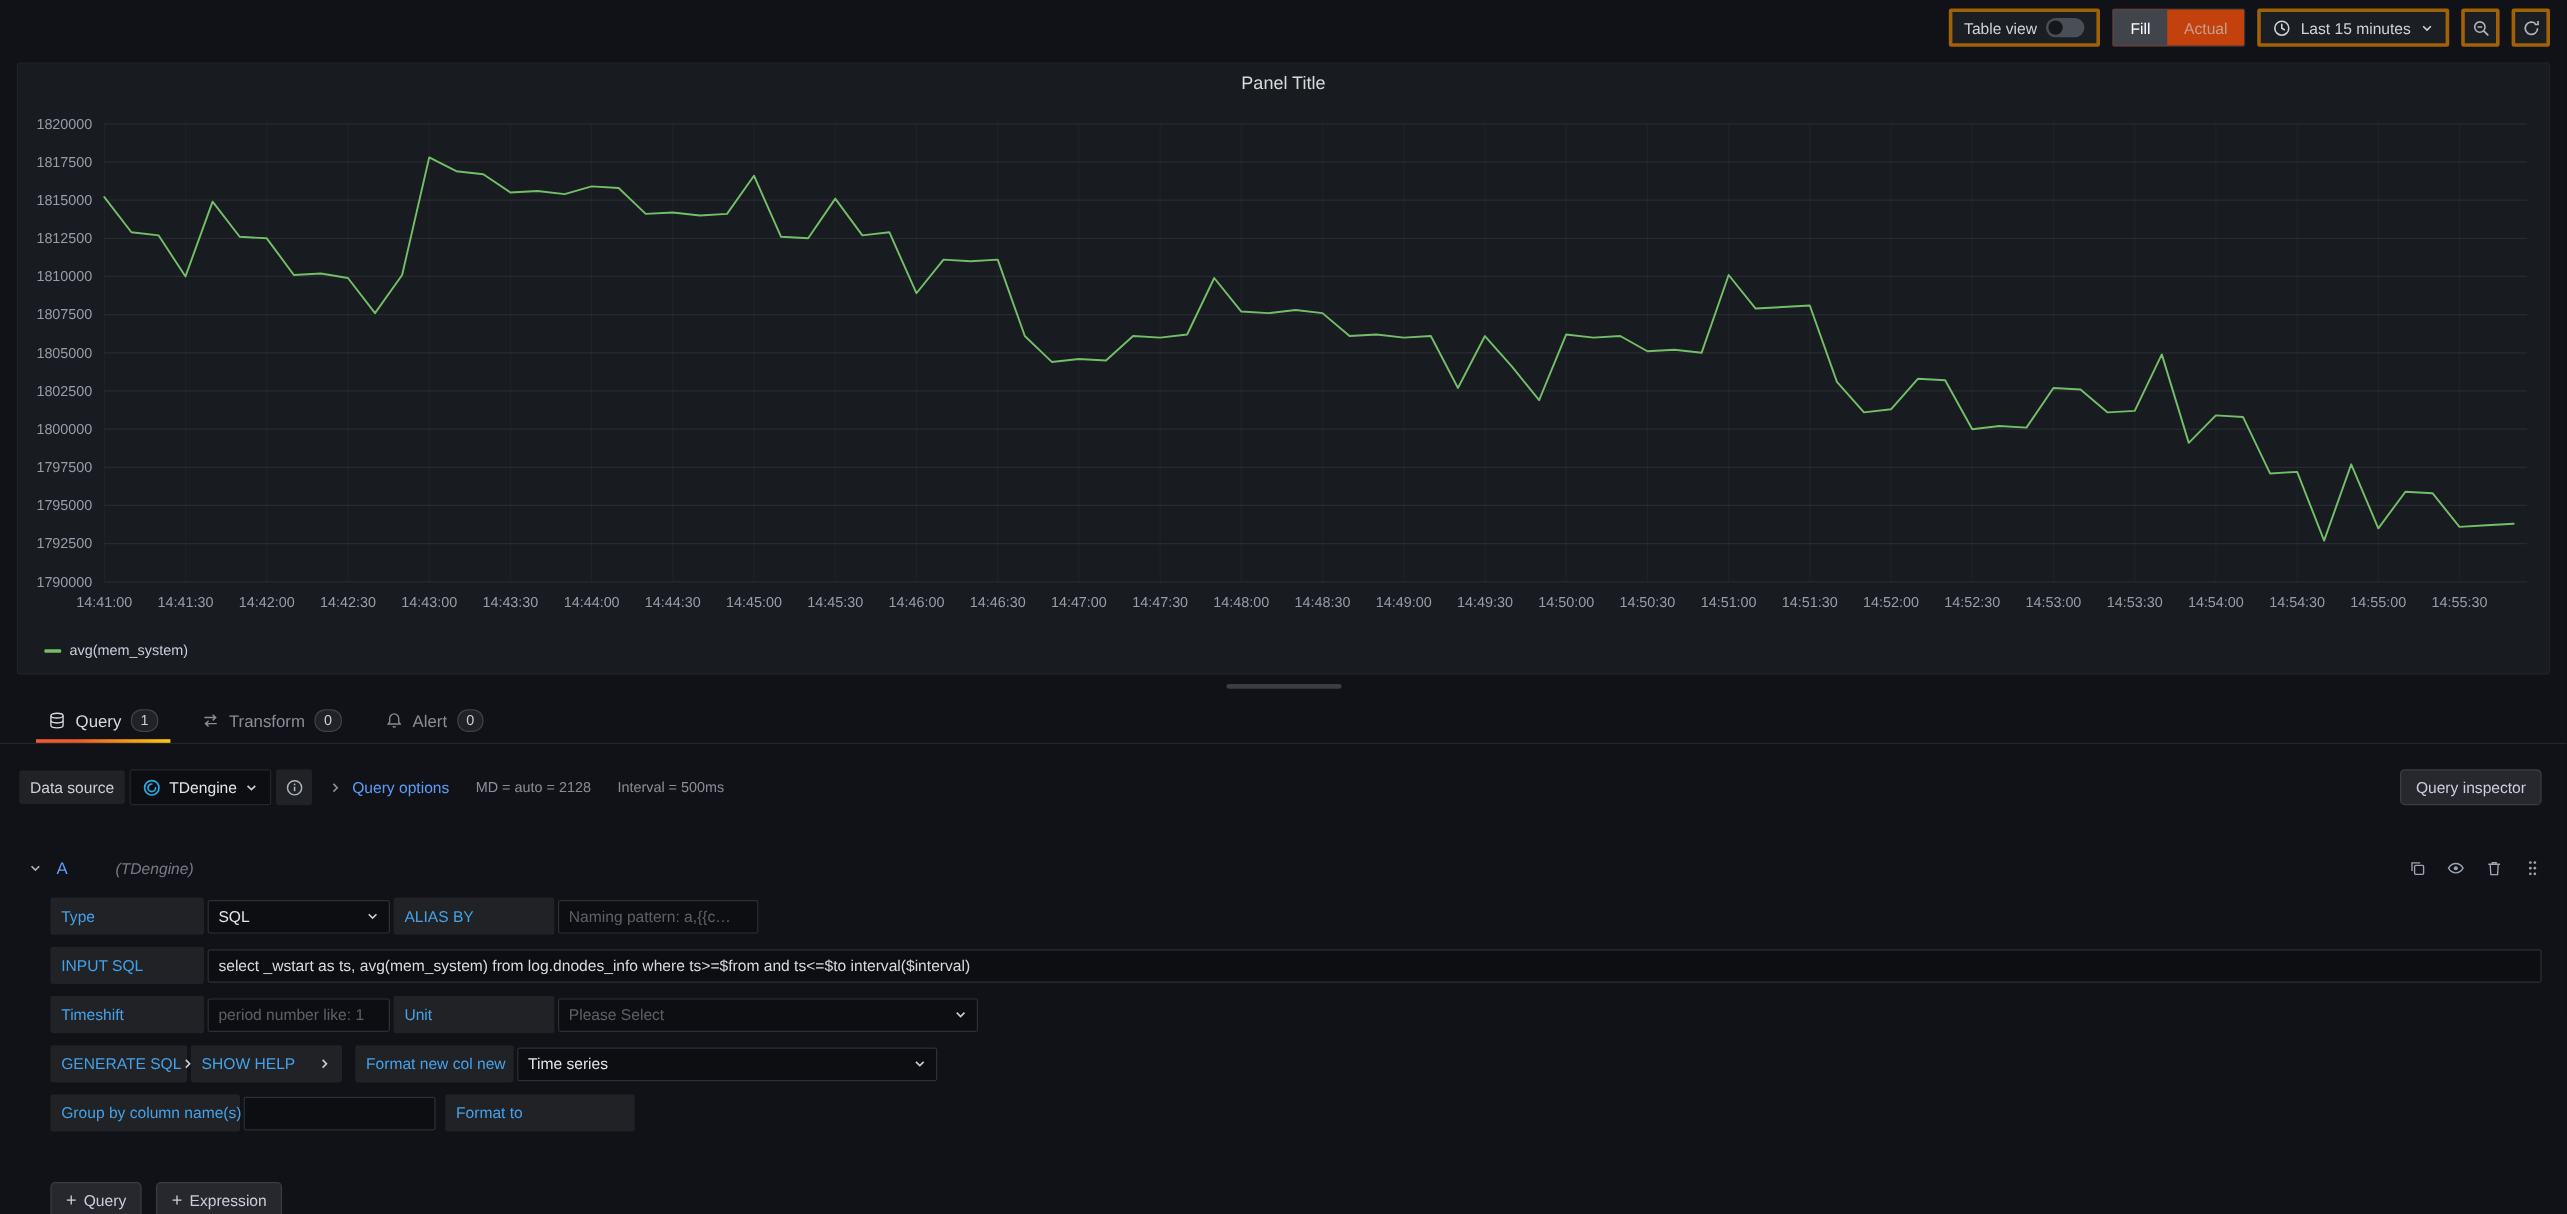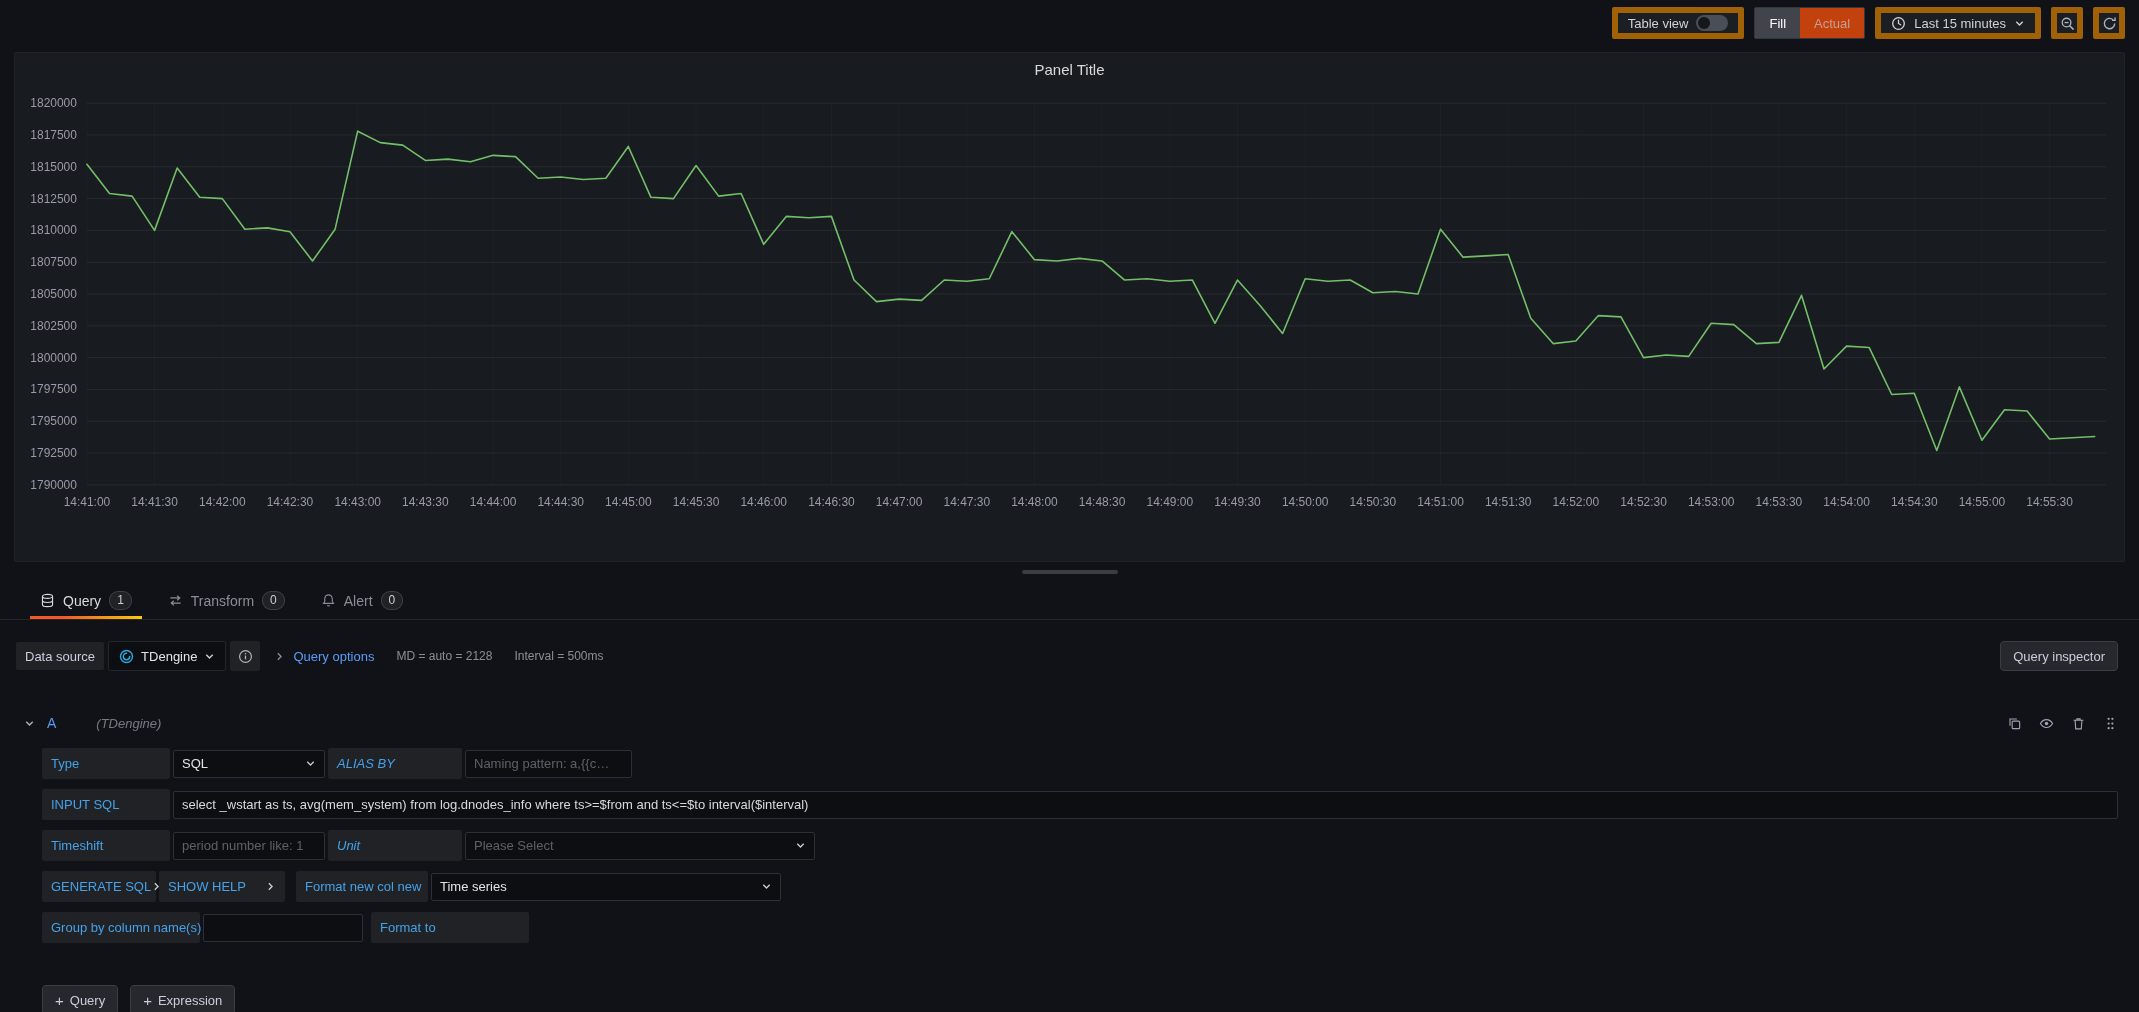--- a/index.html
+++ b/index.html
@@ -32,21 +32,21 @@
     justify-content: flex-end;
     gap: 10px;
     padding: 0 14px;
   }
   .tb-box {
     height: 32px;
     display: flex;
     align-items: center;
     gap: 8px;
     background: #1b1e23;
-    border: 6px solid #a16207;
+    border: 3px solid #a16207;
     border-radius: 2px;
     padding: 0 10px;
     color: #d0d2d6;
     font-size: 13px;
     cursor: pointer;
   }
   .tb-iconbtn { width: 32px; justify-content: center; padding: 0; color: #aeb4bf; }
   .seg-group { display: flex; height: 32px; border: 1px solid #34373e; border-radius: 2px; overflow: hidden; background: #c2410c; }
   .seg { padding: 0 14px; display: flex; align-items: center; font-size: 13px; color: var(--dim); cursor: pointer; font-weight: 500; }
   .seg.active { background: #41444b; color: #ffffff; }
@@ -110,21 +110,21 @@
   input.inp {
     height: 28px; background: var(--input); border: 1px solid var(--border); border-radius: 2px;
     color: #d8d9da; font-size: 13px; padding: 0 8px; font-family: "Liberation Sans", sans-serif; outline: none;
   }
   input.inp::placeholder { color: rgba(204,204,220,0.42); }
   .select { height: 28px; display: flex; align-items: center; justify-content: space-between; gap: 8px; background: var(--input); border: 1px solid var(--border); border-radius: 2px; padding: 0 8px; font-size: 13px; color: #e3e4e8; cursor: pointer; }
   .select .muted { color: rgba(204,204,220,0.42); }
   .select .caret { color: #c7ccd6; }
 
   .w-lbl { width: 128px; }
-  .w-lbl2 { width: 134px; font-style: italic; }
+  .w-lbl2 { width: 134px; }
   .w-sel-sm { width: 152px; }
   .w-alias { width: 167px; }
   .w-gen { width: 114px; cursor: pointer; }
   .w-help { width: 126px; cursor: pointer; }
   .w-fmt { width: 132px; margin-left: 8px; }
   .w-sel-lg { width: 350px; }
   .w-grp { width: 158px; }
   .w-grp-inp { width: 160px; }
   .w-fto { width: 158px; margin-left: 5px; }
   .w-fto-inp { width: 318px; }
@@ -257,20 +257,24 @@
       <line class="grid-h" x1="62" y1="113.5" x2="2083" y2="113.5"></line>
       <text class="tick ytick" x="52" y="117.5">1812500</text>
       <line class="grid-h" x1="62" y1="81.7" x2="2083" y2="81.7"></line>
       <text class="tick ytick" x="52" y="85.7">1815000</text>
       <line class="grid-h" x1="62" y1="49.8" x2="2083" y2="49.8"></line>
       <text class="tick ytick" x="52" y="53.8">1817500</text>
       <line class="grid-h" x1="62" y1="18.0" x2="2083" y2="18.0"></line>
       <text class="tick ytick" x="52" y="22">1820000</text>
       <polyline points="62.0,79.1 84.6,108.4 107.2,111.0 129.7,145.3 152.3,82.9 174.9,112.2 197.5,113.5 220.1,144.1 242.6,142.8 265.2,146.6 287.8,175.9 310.4,144.1 333.0,46.0 355.6,57.5 378.1,60.0 400.7,75.3 423.3,74.0 445.9,76.6 468.5,70.2 491.0,71.5 513.6,93.1 536.2,91.9 558.8,94.4 581.4,93.1 603.9,61.3 626.5,112.2 649.1,113.5 671.7,80.4 694.3,111.0 716.8,108.4 739.4,159.3 762.0,131.3 784.6,132.6 807.2,131.3 829.8,195.0 852.3,216.6 874.9,214.1 897.5,215.4 920.1,195.0 942.7,196.3 965.2,193.7 987.8,146.6 1010.4,174.6 1033.0,175.9 1055.6,173.3 1078.1,175.9 1100.7,195.0 1123.3,193.7 1145.9,196.3 1168.5,195.0 1191.1,238.3 1213.6,195.0 1236.2,220.5 1258.8,248.5 1281.4,193.7 1304.0,196.3 1326.5,195.0 1349.1,207.7 1371.7,206.5 1394.3,209.0 1416.9,144.1 1439.4,172.1 1462.0,170.8 1484.6,169.5 1507.2,233.2 1529.8,258.7 1552.3,256.1 1574.9,230.6 1597.5,231.9 1620.1,272.7 1642.7,270.1 1665.3,271.4 1687.8,238.3 1710.4,239.6 1733.0,258.7 1755.6,257.4 1778.2,210.3 1800.7,284.1 1823.3,261.2 1845.9,262.5 1868.5,309.6 1891.1,308.3 1913.6,365.6 1936.2,302.0 1958.8,355.4 1981.4,324.9 2004.0,326.1 2026.5,354.2 2049.1,352.9 2071.7,351.6" fill="none" stroke="#73bf69" stroke-width="1.6" stroke-linejoin="round" stroke-linecap="round"></polyline>
     </svg>
+  <div class="legend">
+    <span class="legend-swatch" id="legend-swatch" style="background: rgb(115, 191, 105);"></span>
+    <span>avg(mem_system)</span>
+  </div>
 </div>
 
 <div class="resize-wrap">
   <div class="resize-bar"></div>
 </div>
 
 <div class="tabs-row">
   <div class="tab active">
     <svg class="ic" viewBox="0 0 16 16">
         <ellipse cx="8" cy="3.6" rx="5.4" ry="2.1" fill="none" stroke="currentColor" stroke-width="1.2"></ellipse>

